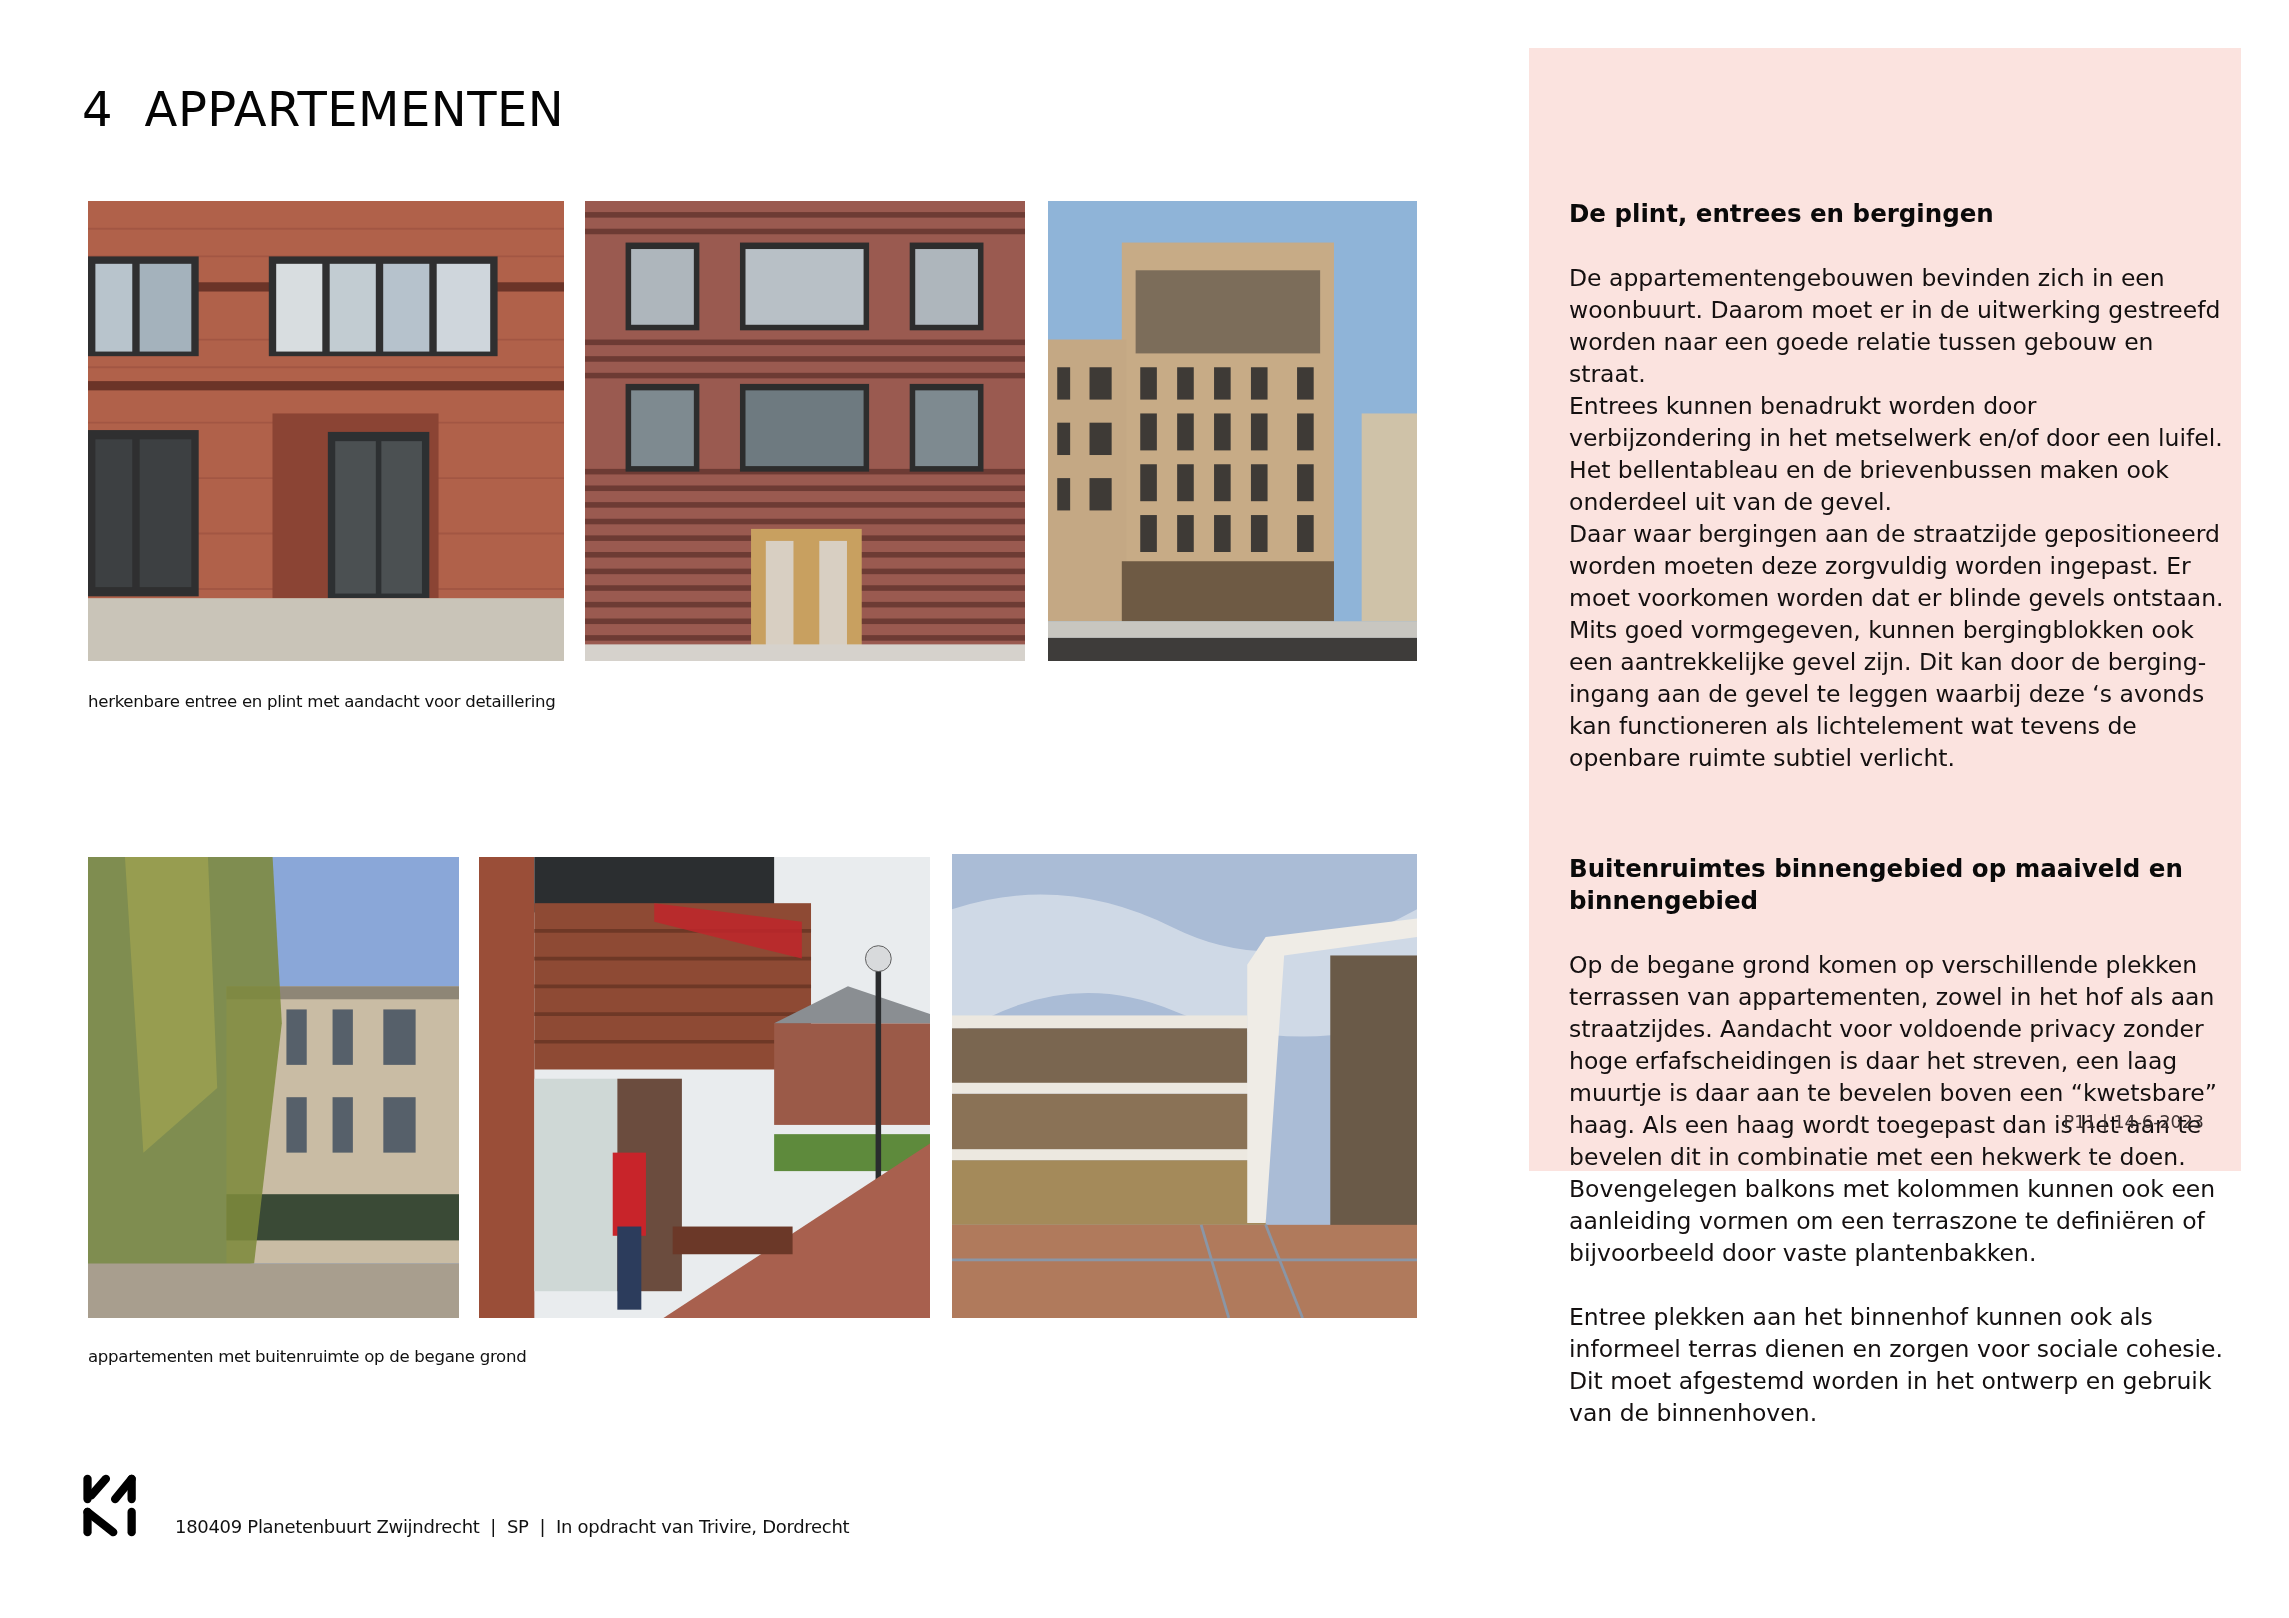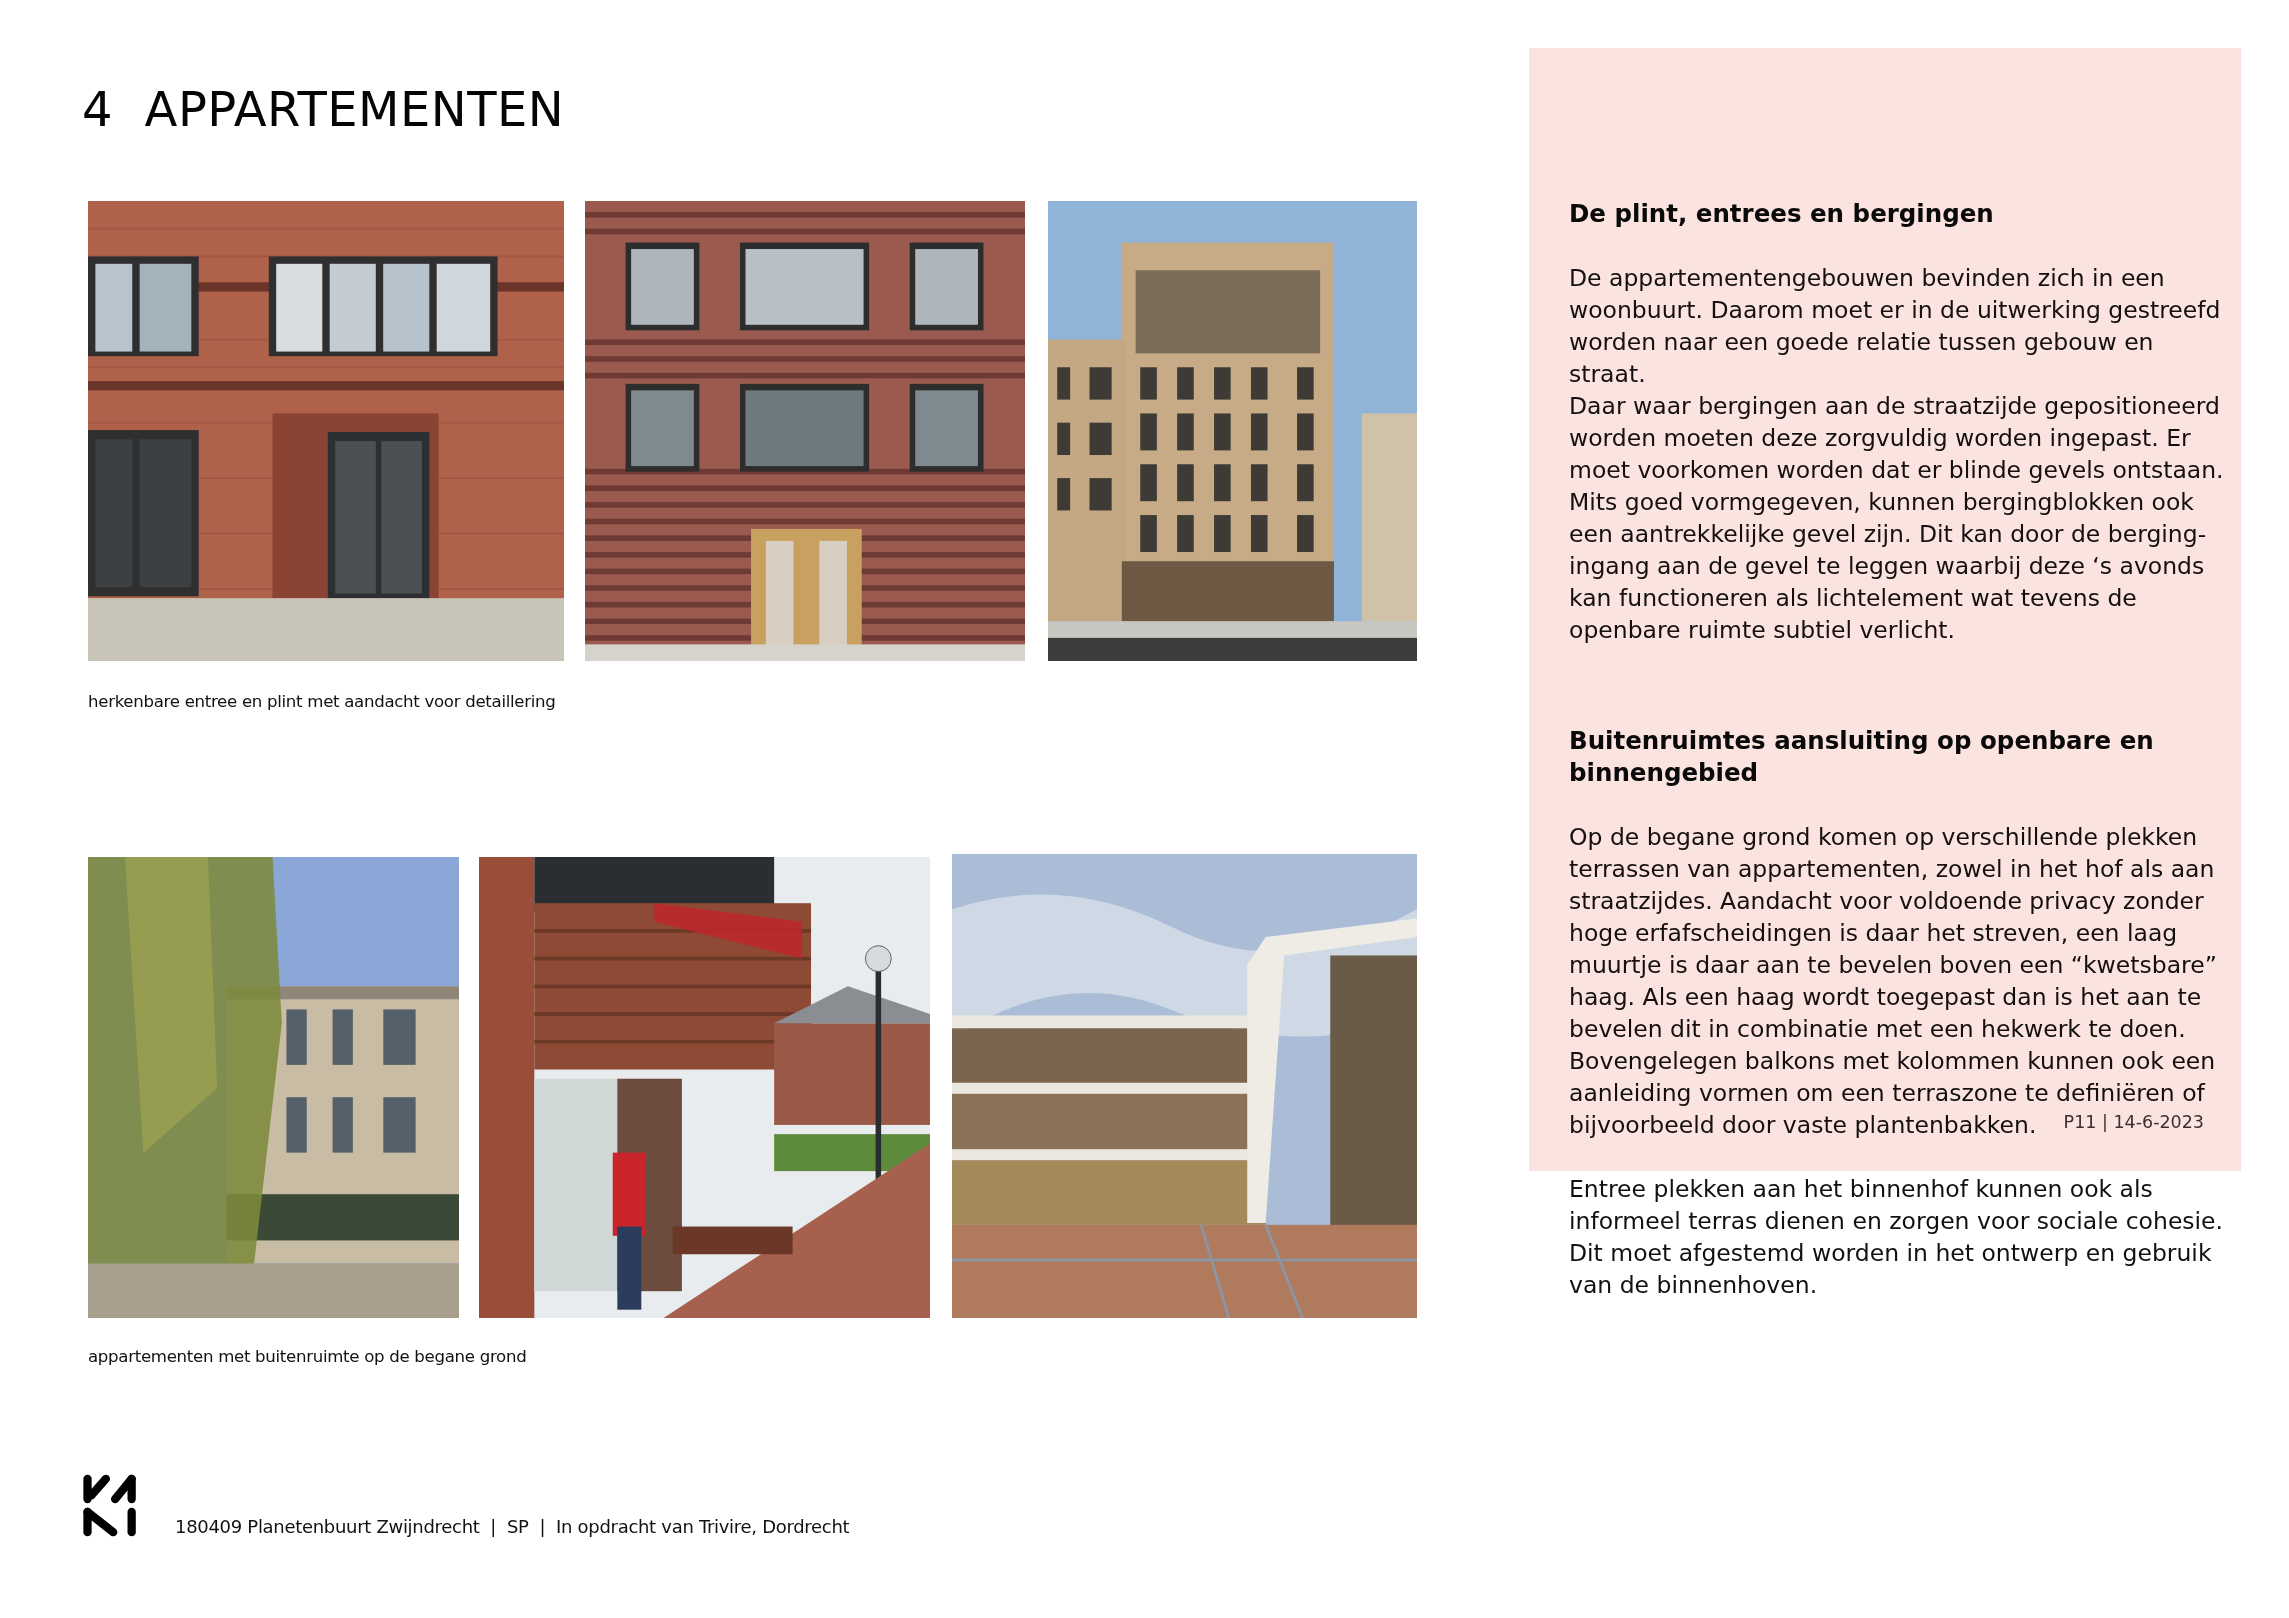--- a/index.html
+++ b/index.html
@@ -235,23 +235,24 @@
   </svg>
 </div>
 
 <div class="abs caption" style="left:88px;top:1347px;">appartementen met buitenruimte op de begane grond</div>
 
 <aside class="abs panel">
   <div class="panel-content">
     <h2>De plint, entrees en bergingen</h2>
     <div class="gap1"></div>
     <p>De appartementengebouwen bevinden zich in een woonbuurt. Daarom moet er in de uitwerking gestreefd worden naar een goede relatie tussen gebouw en straat.</p>
+    <p>Entrees kunnen benadrukt worden door verbijzondering in het metselwerk en/of door een luifel. Het bellentableau en de brievenbussen maken ook onderdeel uit van de gevel.</p>
     <p>Daar waar bergingen aan de straatzijde gepositioneerd worden moeten deze zorgvuldig worden ingepast. Er moet voorkomen worden dat er blinde gevels ontstaan. Mits goed vormgegeven, kunnen bergingblokken ook een aantrekkelijke gevel zijn. Dit kan door de berging-ingang aan de gevel te leggen waarbij deze ‘s avonds kan functioneren als lichtelement wat tevens de openbare ruimte subtiel verlicht.</p>
     <div class="gap2"></div>
-    <h2>Buitenruimtes aansluiting op openbare en binnengebied</h2>
+    <h2>Buitenruimtes binnengebied op maaiveld en binnengebied</h2>
     <div class="gap1"></div>
     <p>Op de begane grond komen op verschillende plekken terrassen van appartementen, zowel in het hof als aan straatzijdes. Aandacht voor voldoende privacy zonder hoge erfafscheidingen is daar het streven, een laag muurtje is daar aan te bevelen boven een “kwetsbare” haag. Als een haag wordt toegepast dan is het aan te bevelen dit in combinatie met een hekwerk te doen. Bovengelegen balkons met kolommen kunnen ook een aanleiding vormen om een terraszone te definiëren of bijvoorbeeld door vaste plantenbakken.</p>
     <div class="gap1"></div>
     <p>Entree plekken aan het binnenhof kunnen ook als informeel terras dienen en zorgen voor sociale cohesie. Dit moet afgestemd worden in het ontwerp en gebruik van de binnenhoven.</p>
   </div>
   <div class="abs page-num">P11 | 14-6-2023</div>
 </aside>
 
 <div class="abs logo">
   <svg viewBox="0 0 62 70" width="57" height="65">

